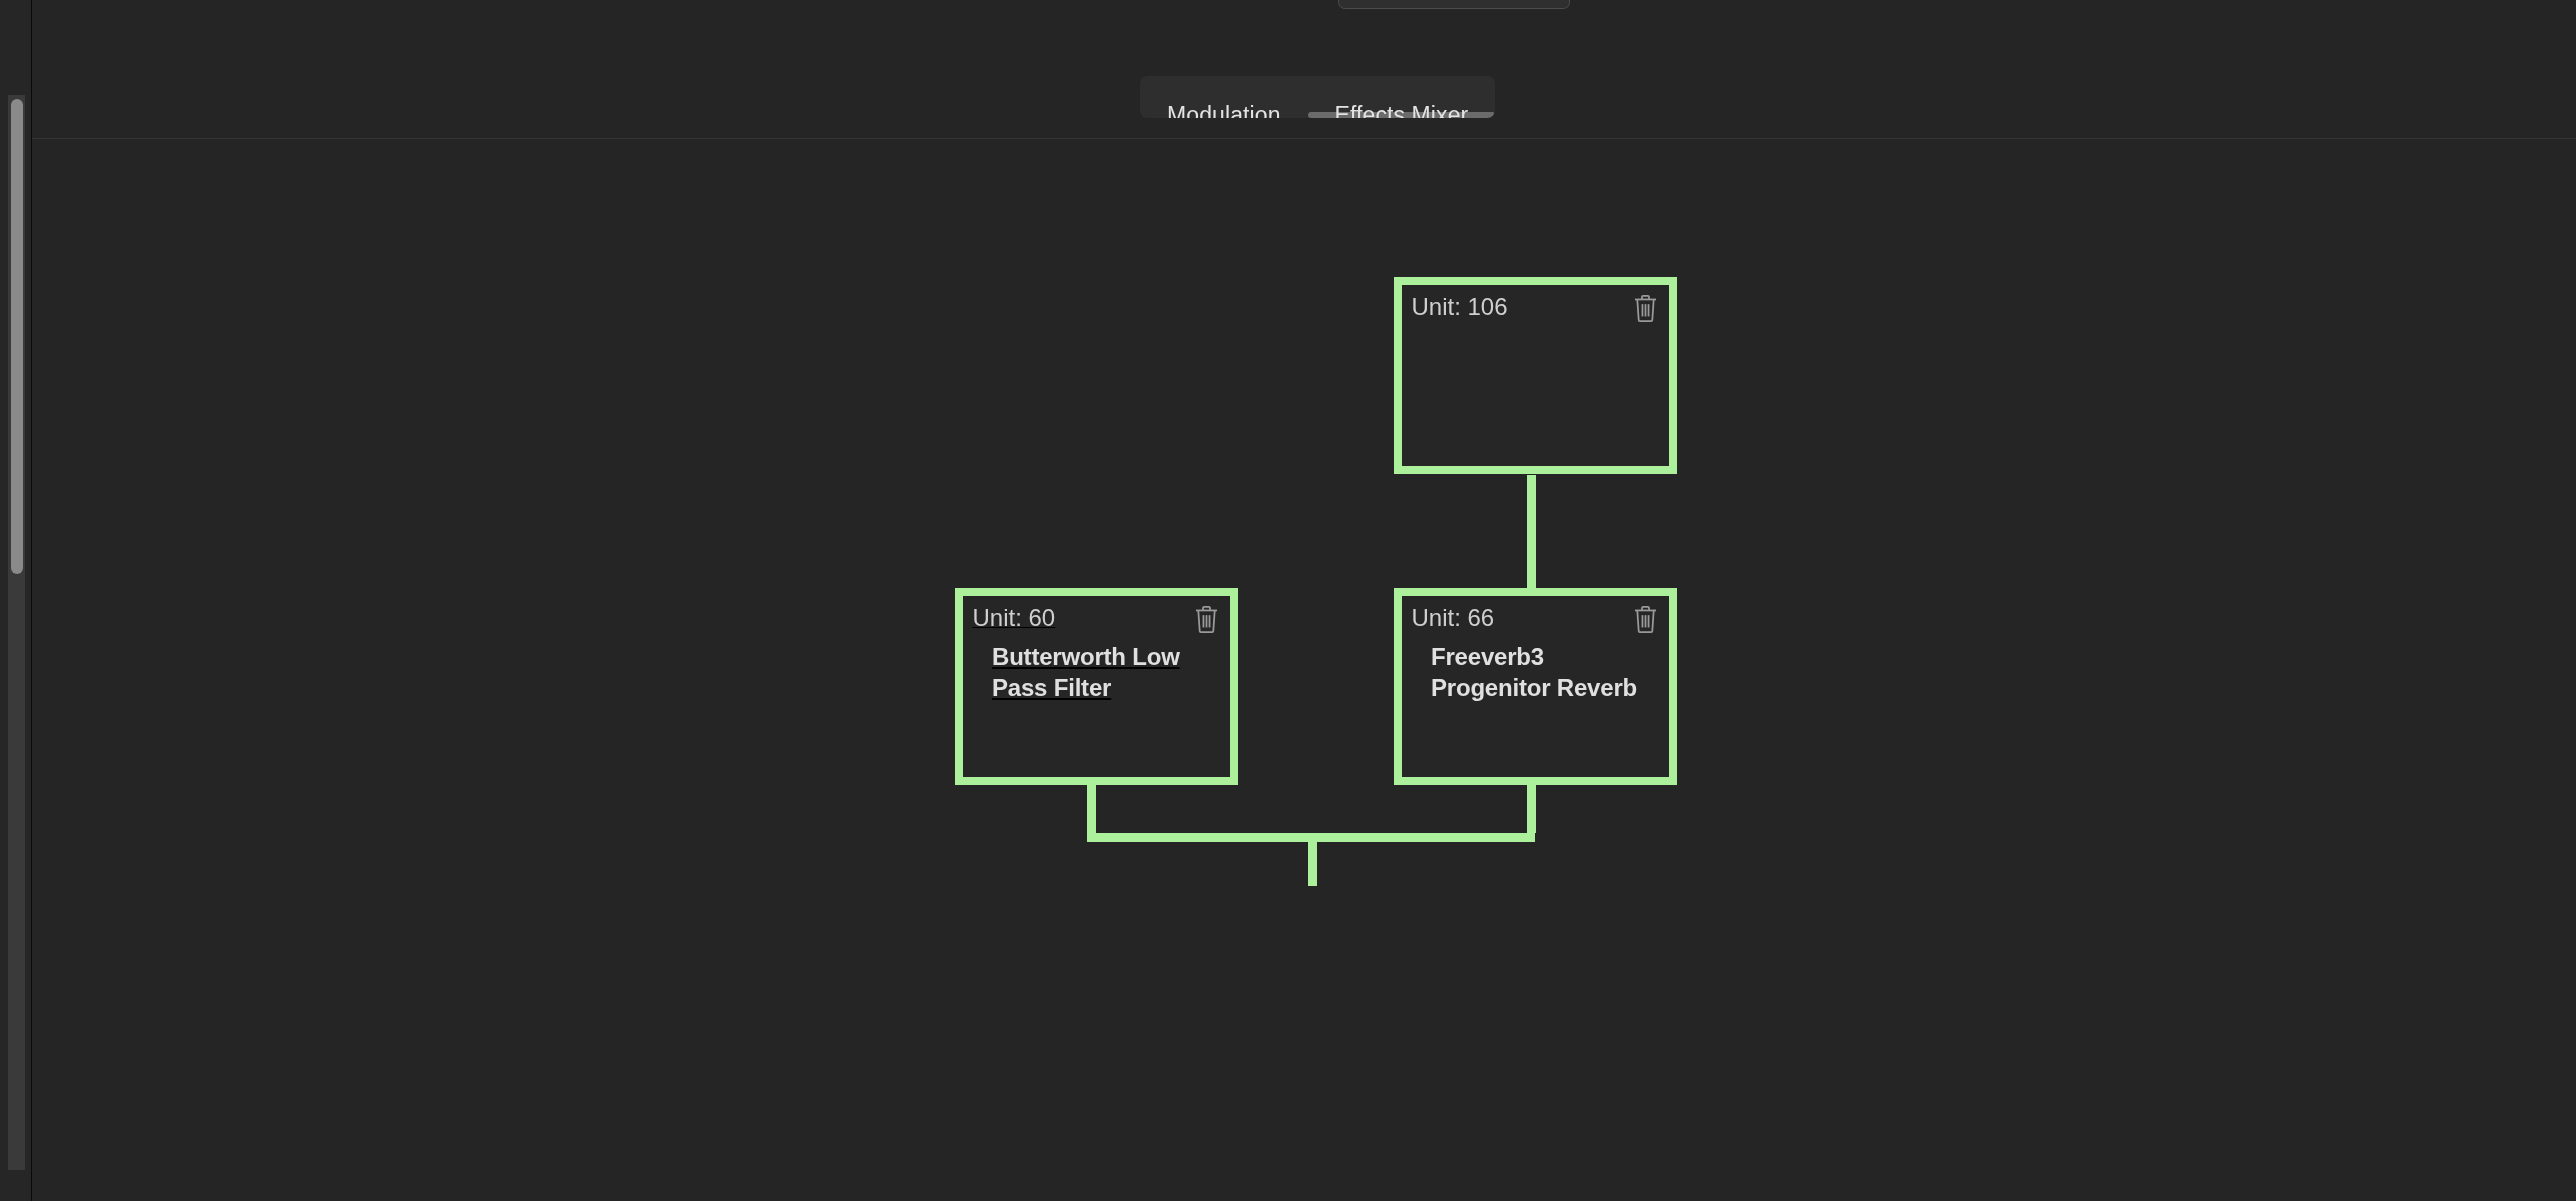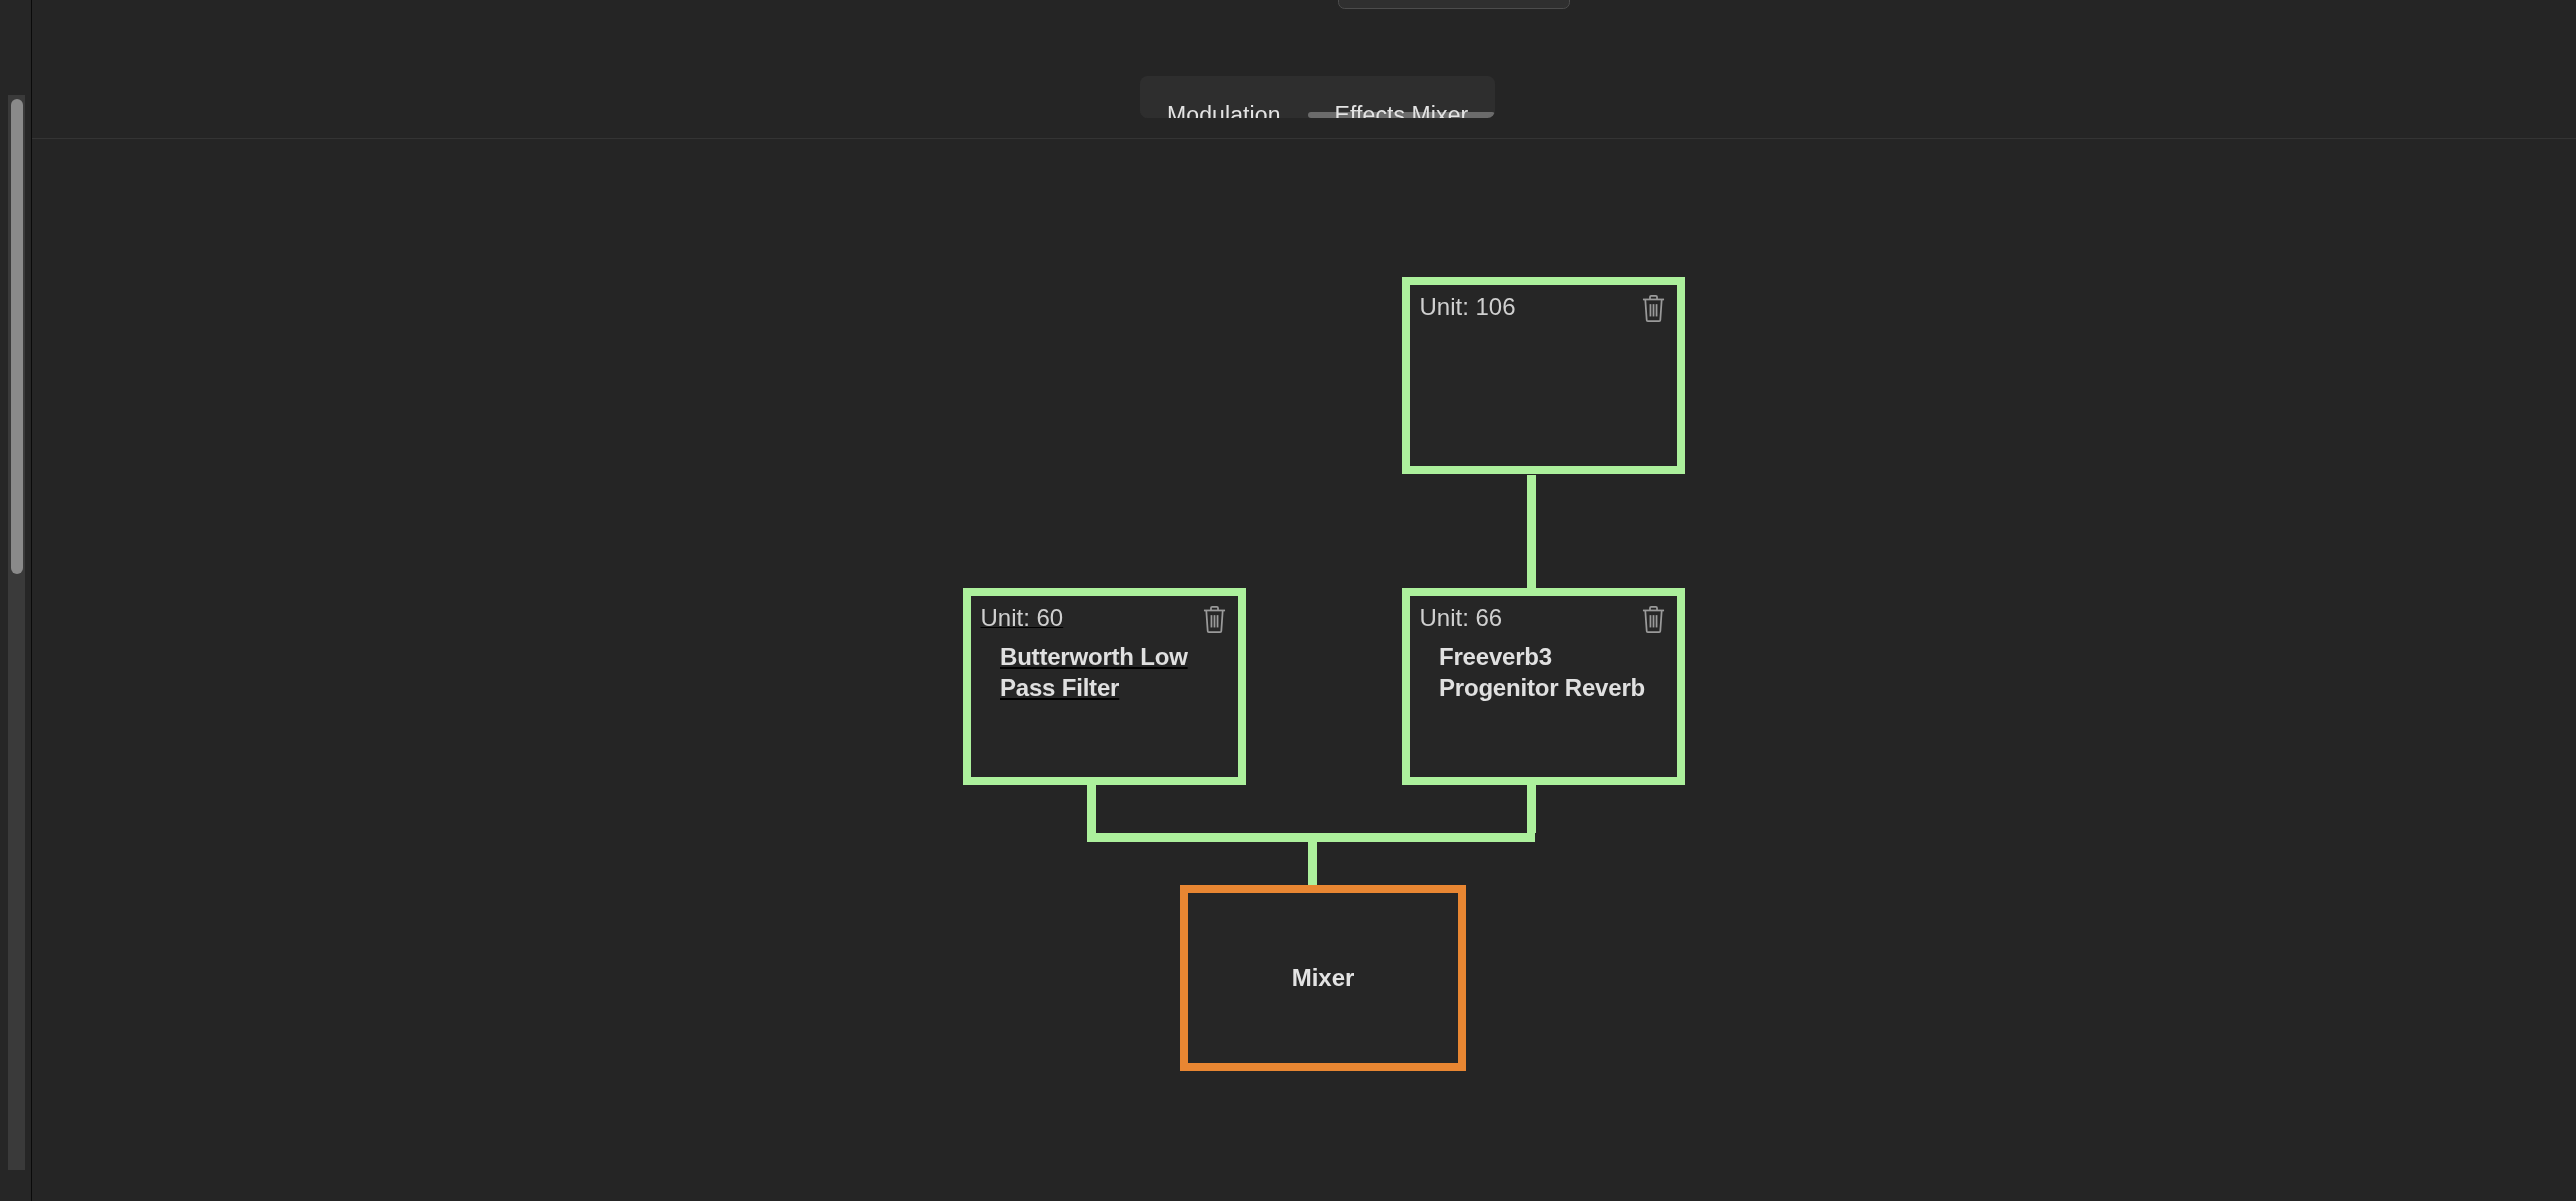--- a/index.html
+++ b/index.html
@@ -115,21 +115,20 @@
     background:#252525;
     overflow:hidden;
   }
 
   
   .node {
     position:absolute;
     background:#262626;
     z-index:3;
     cursor:pointer;
-    margin-left:8px;
   }
   .node.effect { border:8.6px solid #ACF09C; }
   .node.mixer  { border:8.6px solid #E88632; }
 
   .node-head {
     position:relative;
     height:46px;
     padding:5.7px 9.5px 0 9.5px;
   }
   .unit-label {
@@ -222,23 +221,20 @@
             <path d="M5 5.5 L6.2 23 a1 1 0 0 0 1 1 h9.6 a1 1 0 0 0 1-1 L19 5.5"></path>
             <path d="M9.4 9.5 V20"></path>
               <path d="M12 9.5 V20"></path>
               <path d="M14.6 9.5 V20"></path>
           </svg>
         </span>
       </div>
       <div class="node-title">Freeverb3 Progenitor Reverb</div>
     </div>
 
-    <div class="node mixer" style="left:1140px; top:746px; width:286px; height:186px;">
-      <div class="mixer-label">Mixer</div>
-    </div>
 
   </div>
 
   <div class="header"></div>
   <div class="top-clip-field"></div>
   <div class="header-divider"></div>
 
   <div class="segmented">
     <div class="seg">Modulation</div>
     <div class="seg active">Effects Mixer</div>

